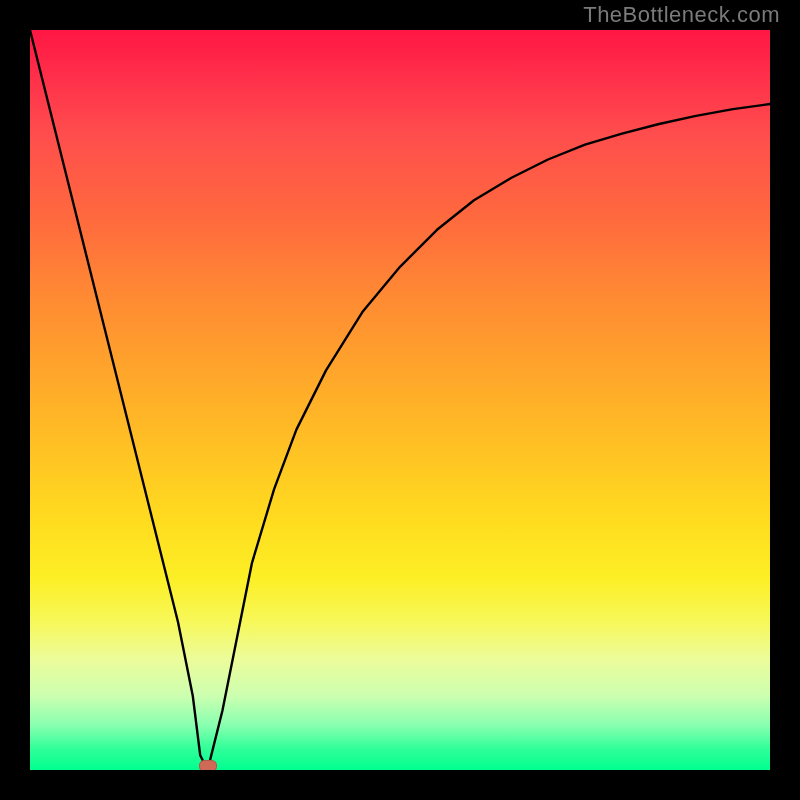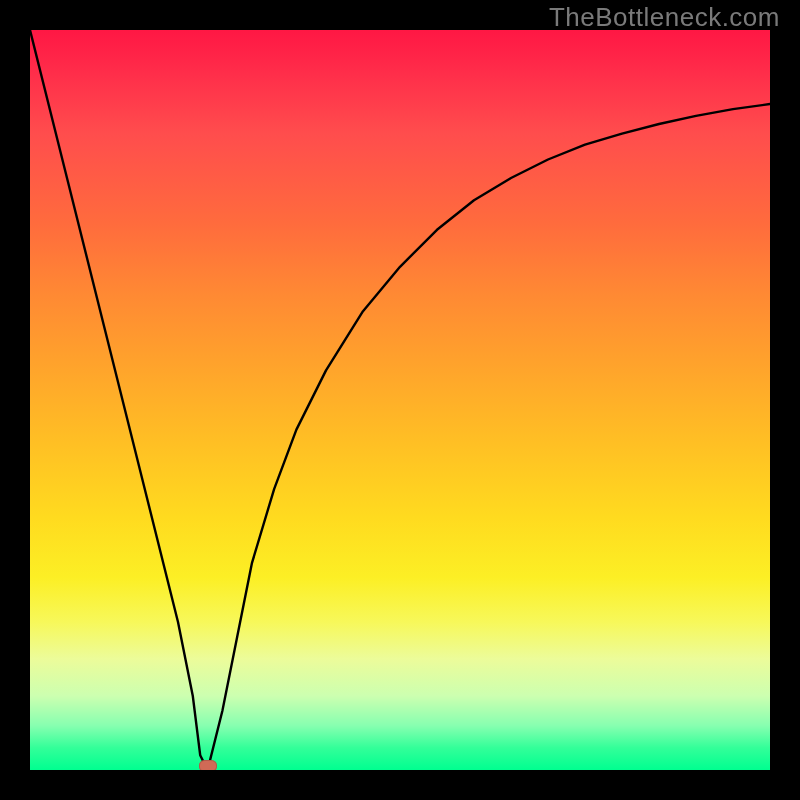--- a/index.html
+++ b/index.html
@@ -15,21 +15,21 @@
     position: relative;
     width: 800px;
     height: 800px;
     background: #000;
   }
   .watermark {
     position: absolute;
     top: 2px;
     right: 20px;
     color: #7a7a7a;
-    font-size: 26px;
+    font-size: 22px;
     font-weight: 500;
     letter-spacing: 0.5px;
     z-index: 5;
   }
   .plot-area {
     position: absolute;
     left: 30px;
     top: 30px;
     width: 740px;
     height: 740px;

